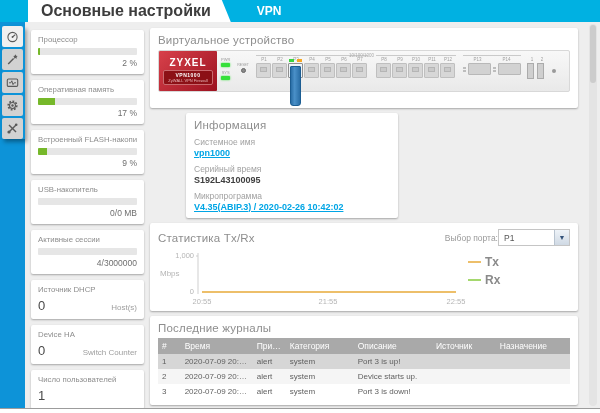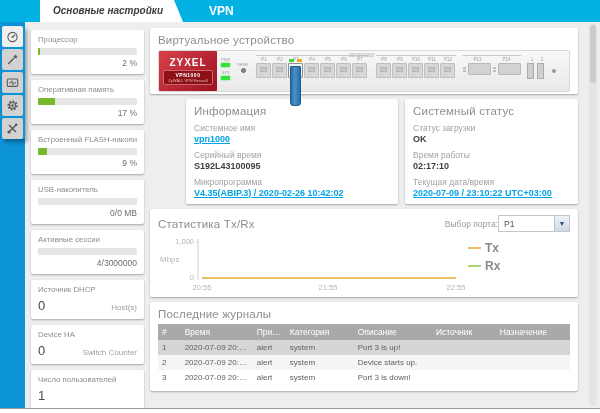--- a/index.html
+++ b/index.html
@@ -1,22 +1,22 @@
 <!DOCTYPE html>
 <html><head>
 <meta charset="utf-8">
 <style>
   * { margin:0; padding:0; box-sizing:border-box; }
   body { width:600px; height:413px; overflow:hidden; font-family:"Liberation Sans", sans-serif; background:#fff; }
   .app { width:600px; height:413px; display:flex; flex-direction:column; }
 
   
   .topbar { height:22px; background:#00b1e2; display:flex; align-items:stretch; flex:0 0 22px; }
-  .tab-active { margin-left:40px; background:#fff; color:#3d3d3d; font-size:10px; font-weight:bold;
-    line-height:22px; padding:0 20px 0 13px; clip-path:polygon(0 0, calc(100% - 9px) 0, 100% 100%, 0 100%);font-style:italic; }
+  .tab-active { margin-left:28px; background:#fff; color:#3d3d3d; font-size:16px; font-weight:bold;
+    line-height:22px; padding:0 20px 0 13px; clip-path:polygon(0 0, calc(100% - 9px) 0, 100% 100%, 0 100%); }
   .tab-plain { color:#fff; font-size:12px; font-weight:bold; line-height:22px; padding:0 26px; cursor:pointer; }
 
   
   .middle { flex:1; display:flex; background:#eeeeee; position:relative; overflow:hidden;justify-content:flex-end; }
   .sidebar { width:25px; background:#0d93d8; flex:0 0 25px; padding-top:4px; }
   .nav-stack { width:23px; margin-left:2px; box-shadow:2px 3px 4px rgba(0,0,0,.35); }
   .nav-btn { width:21px; height:21px; margin-bottom:2px; background:#d2d2d2; border-radius:2px;
     display:flex; align-items:center; justify-content:center; cursor:pointer; }
   .nav-btn.active { background:#f0f0f0; }
   .nav-btn svg { display:block; }
@@ -233,21 +233,21 @@
             <div class="stat-label">Число пользователей</div>
             <div class="stat-row">
               <span class="stat-big">1</span>
               <span class="stat-unit"></span>
             </div>
           </div>
         </div>
 
       <div class="main-col">
 
-        <div class="card" style="height:66px;">
+        <div class="card" style="height:80px;">
           <div class="card-title">Виртуальное устройство</div>
           <div class="device" id="device">
             <div class="dev-red">
               <div class="dev-logo">ZYXEL</div>
               <div class="dev-model">
                 <div class="dev-model-name">VPN1000</div>
                 <div class="dev-model-sub">ZyWALL VPN Firewall</div>
               </div>
             </div>
             <div class="dev-leds" id="dev-leds">
@@ -347,37 +347,20 @@
                   <div class="f-label">Системное имя</div>
                   <div class="f-value link">vpn1000</div>
                 </div>
                 <div class="field">
                   <div class="f-label">Серийный время</div>
                   <div class="f-value">S192L43100095</div>
                 </div>
                 <div class="field">
                   <div class="f-label">Микропрограмма</div>
                   <div class="f-value link">V4.35(ABIP.3) / 2020-02-26 10:42:02</div>
-                </div>
-              </div>
-          </div>
-          <div class="card status-card">
-            <div class="card-title">Системный статус</div>
-            <div id="status-fields">
-                <div class="field">
-                  <div class="f-label">Статус загрузки</div>
-                  <div class="f-value">OK</div>
-                </div>
-                <div class="field">
-                  <div class="f-label">Время работы</div>
-                  <div class="f-value">02:17:10</div>
-                </div>
-                <div class="field">
-                  <div class="f-label">Текущая дата/время</div>
-                  <div class="f-value link">2020-07-09 / 23:10:22 UTC+03:00</div>
                 </div>
               </div>
           </div>
         </div>
 
         <div class="card chart-card" style="height:88px;">
           <div class="chart-head">
             <div class="card-title">Статистика Tx/Rx</div>
             <div class="port-select-group">
               <span class="ps-label">Выбор порта:</span>

